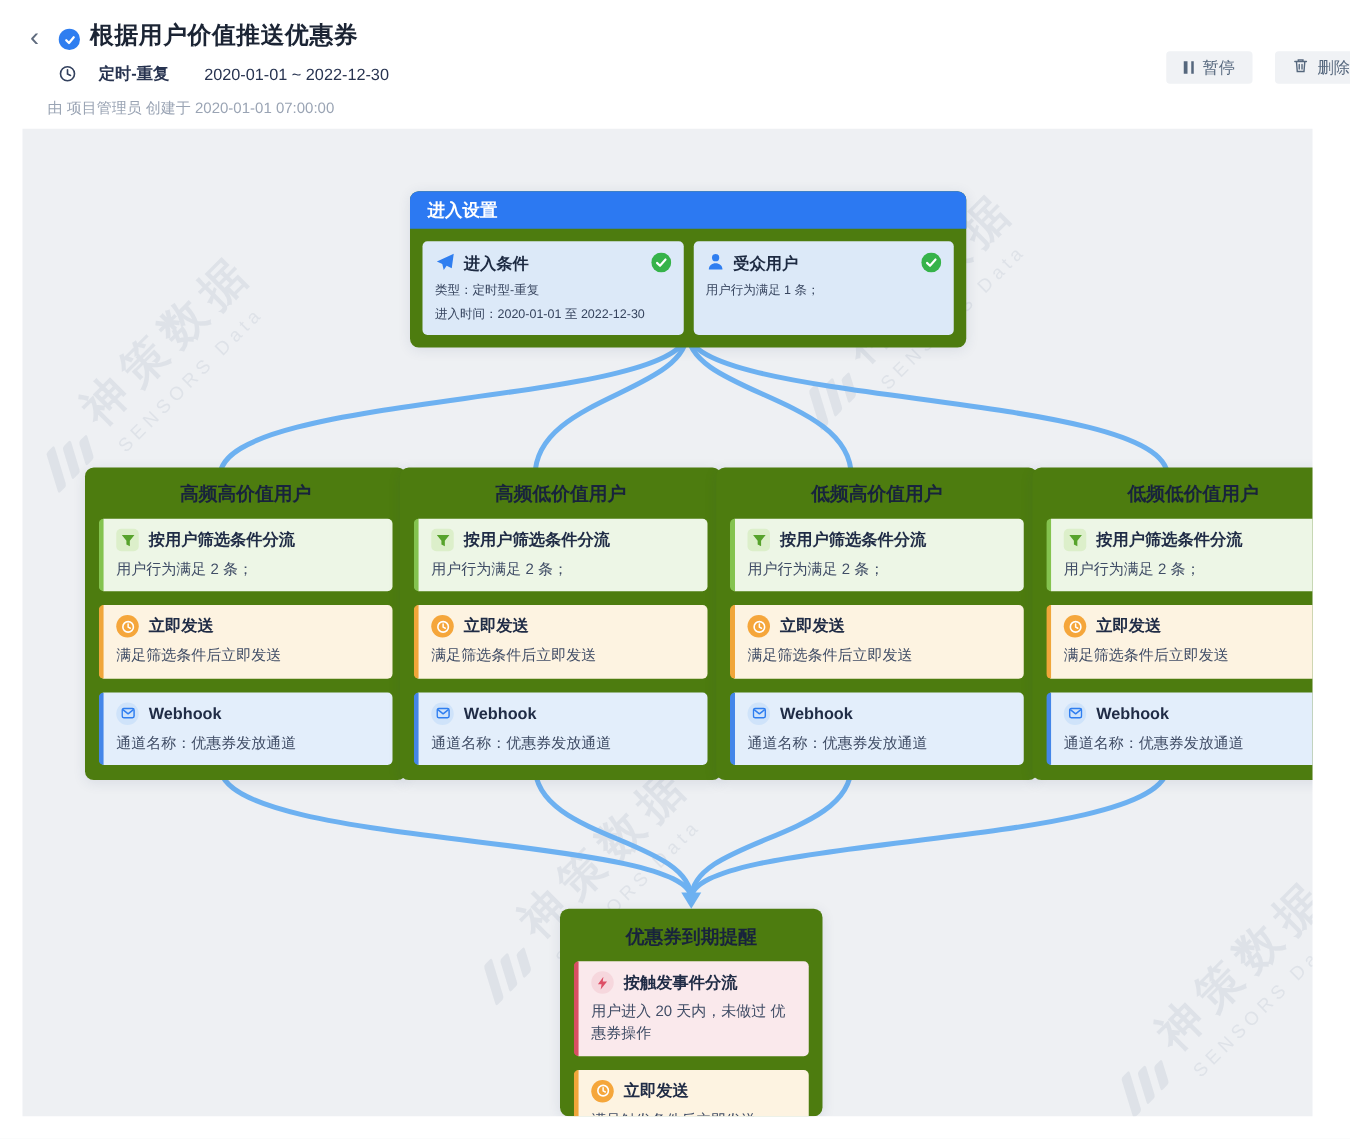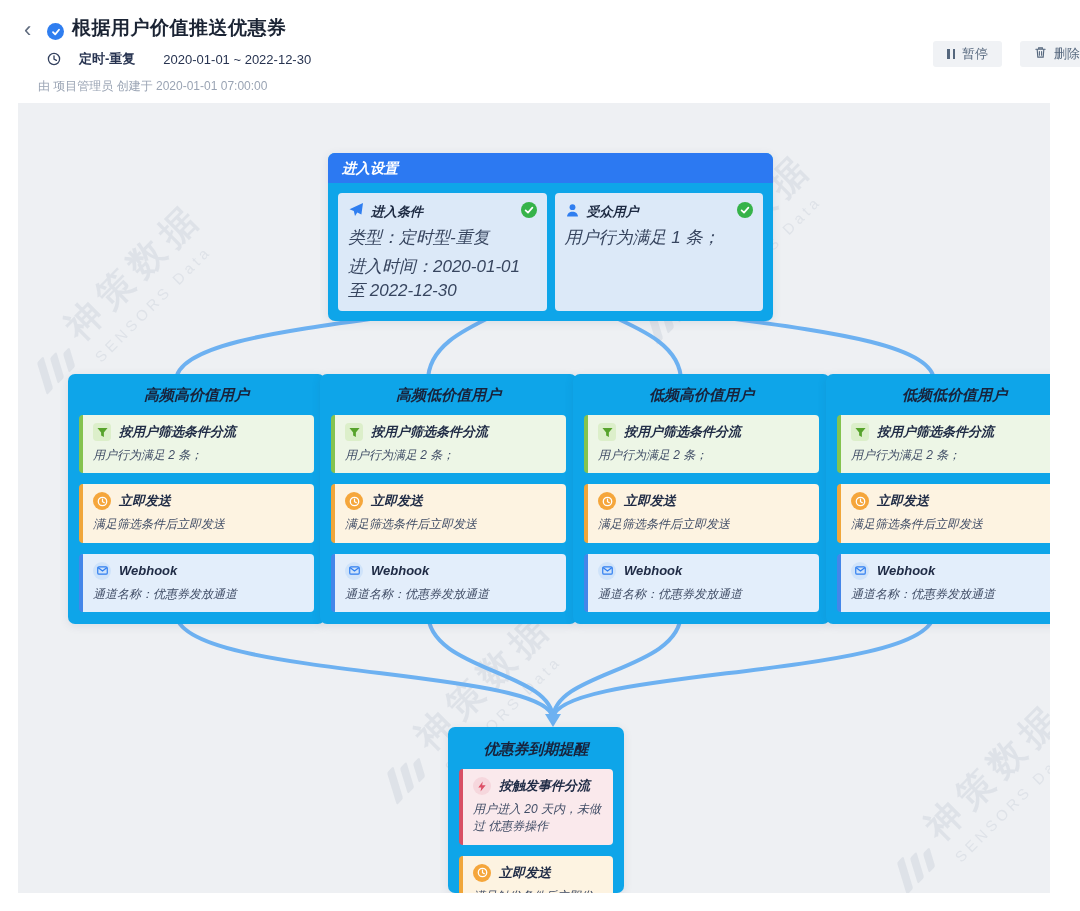--- a/index.html
+++ b/index.html
@@ -32,46 +32,46 @@
   
   .wm { position:absolute; z-index:0; display:flex; align-items:center; gap:16px;
     transform:rotate(-45deg); color:rgba(104,120,150,0.11); pointer-events:none; white-space:nowrap; }
   .wm-logo { display:flex; gap:5px; }
   .wm-logo i { display:block; width:9px; height:30px; background:currentColor; transform:skewX(-28deg); border-radius:2px; }
   .wm-logo i:nth-child(2){ height:24px; margin-top:6px; }
   .wm-logo i:nth-child(3){ height:18px; margin-top:12px; }
   .wm-cn { font-size:36px; font-weight:700; letter-spacing:8px; }
   .wm-en { font-size:15px; letter-spacing:4px; margin-top:3px; }
   
-  .node { position:absolute; z-index:2; box-shadow:0 2px 10px rgba(40,60,100,0.10); border-radius:7px; background:#0ea5e9;font-style:italic; }
+  .node { position:absolute; z-index:2; box-shadow:0 2px 10px rgba(40,60,100,0.10); border-radius:7px; background:#4d7c0f; }
   .entry { left:310px; top:50px; width:445px; }
   .entry-hd { height:30px; background:#2c79f2; border-radius:7px 7px 0 0; color:#fff;
     font-size:14px; font-weight:700; line-height:30px; padding-left:14px; }
   .entry-bd { display:flex; gap:8px; padding:10px; }
   .ecard { flex:1; background:#dce9f8; border-radius:4px; padding:9px 10px; }
-  .ecard-hd { display:flex; align-items:center; gap:7px; font-size:13px; font-weight:700; color:#1d2a42; }
+  .ecard-hd { display:flex; align-items:flex-start; gap:7px; font-size:13px; font-weight:700; color:#1d2a42; }
   .ecard-hd .chk { margin-left:auto; }
-  .ecard-ln { font-size:17px; color:#37455f; margin-top:5px; line-height:1.4; }
+  .ecard-ln { font-size:10px; color:#37455f; margin-top:5px; line-height:1.4; }
   
   .bcard { top:271px; width:257px; padding-bottom:1px; }
   .btitle { text-align:center; font-size:15px; font-weight:700; color:#18233c; margin:12px 8px 10px; }
   .sec { margin:0 11px 11px; border-radius:4px; border-left:4px solid; padding:8px 10px 9px; }
   .shead { display:flex; align-items:center; gap:8px; font-size:13px; font-weight:700; color:#202c46; }
   .sbody { font-size:12px; color:#404d66; margin-top:6px; line-height:1.45; }
   .sec.green  { background:#edf6e6; border-color:#84c34f; }
   .sec.orange { background:#fdf3e1; border-color:#f0a63a; }
   .sec.blue   { background:#e3eefb; border-color:#4486e9; }
   .sec.red    { background:#fae9ec; border-color:#d84f64; }
   .ib { width:18px; height:18px; border-radius:50%; display:flex; align-items:center; justify-content:center; flex:none; }
   .ib.sq { border-radius:4px; }
   .ib.funnel   { background:#dcefca; }
   .ib.clockbg  { background:#f5a63b; }
   .ib.mailbg   { background:#cfe3fa; }
   .ib.boltbg   { background:#f6d7dd; }
-  .endcard { left:430px; top:624px; width:176px; height:166px; overflow:hidden; }
+  .endcard { left:430px; top:624px; width:210px; height:166px; overflow:hidden; }
   .endcard .btitle { margin-top:13px; }
 </style>
 </head>
 <body>
 
 <div class="hdr">
   <span class="back">‹</span>
   <span class="status-ic">
     <svg width="10" height="10" viewBox="0 0 10 10">
         <polyline points="2,5.2 4.2,7.4 8,2.8" fill="none" stroke="#fff" stroke-width="1.8" stroke-linecap="round" stroke-linejoin="round"></polyline>

